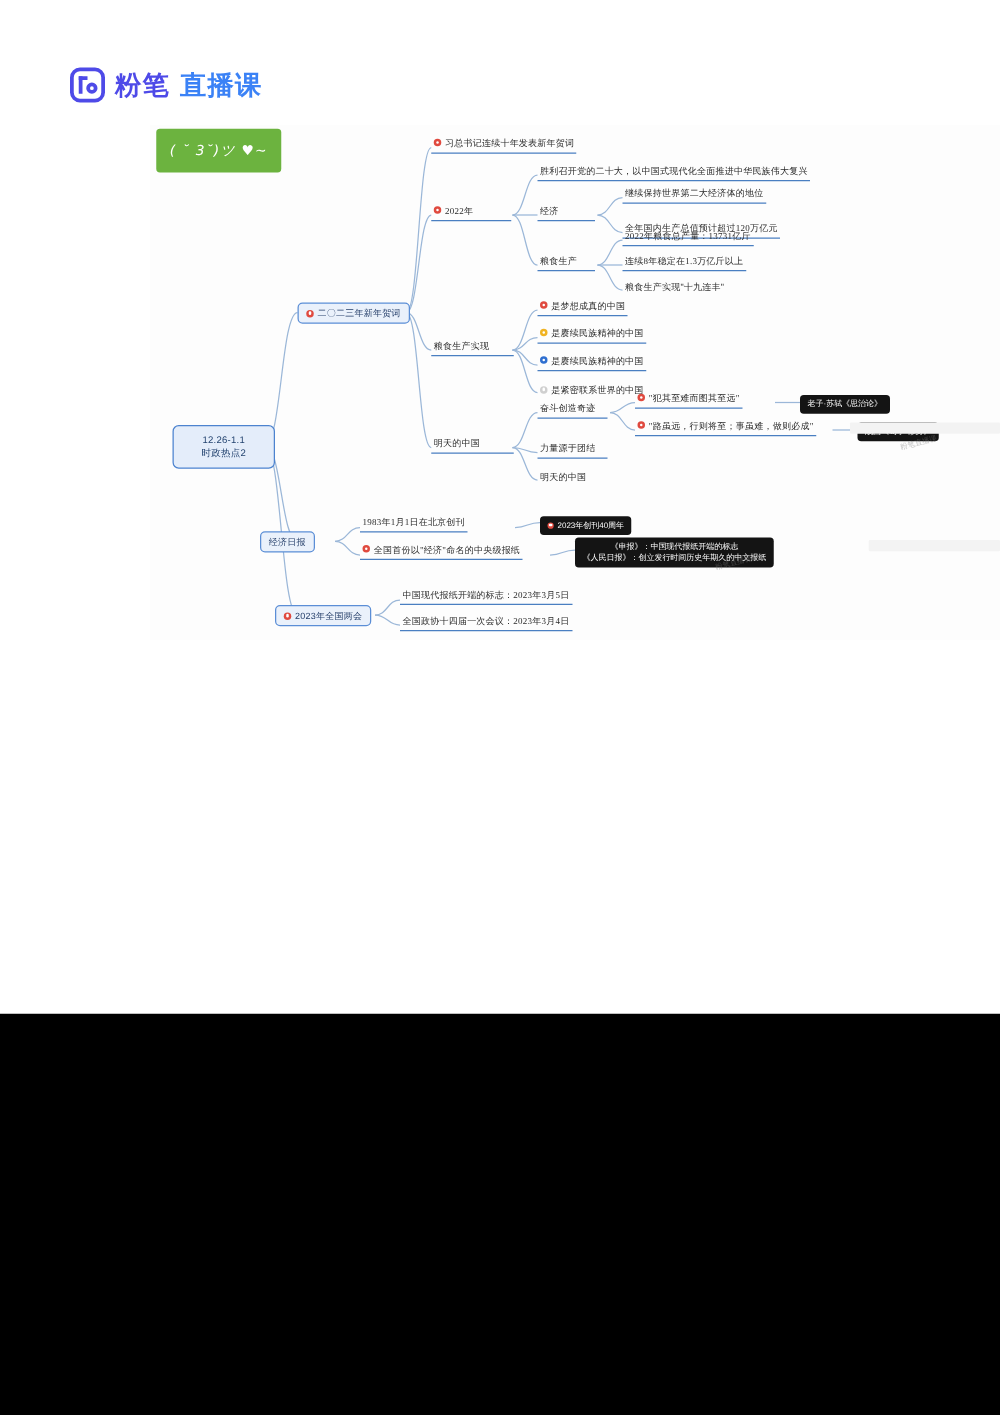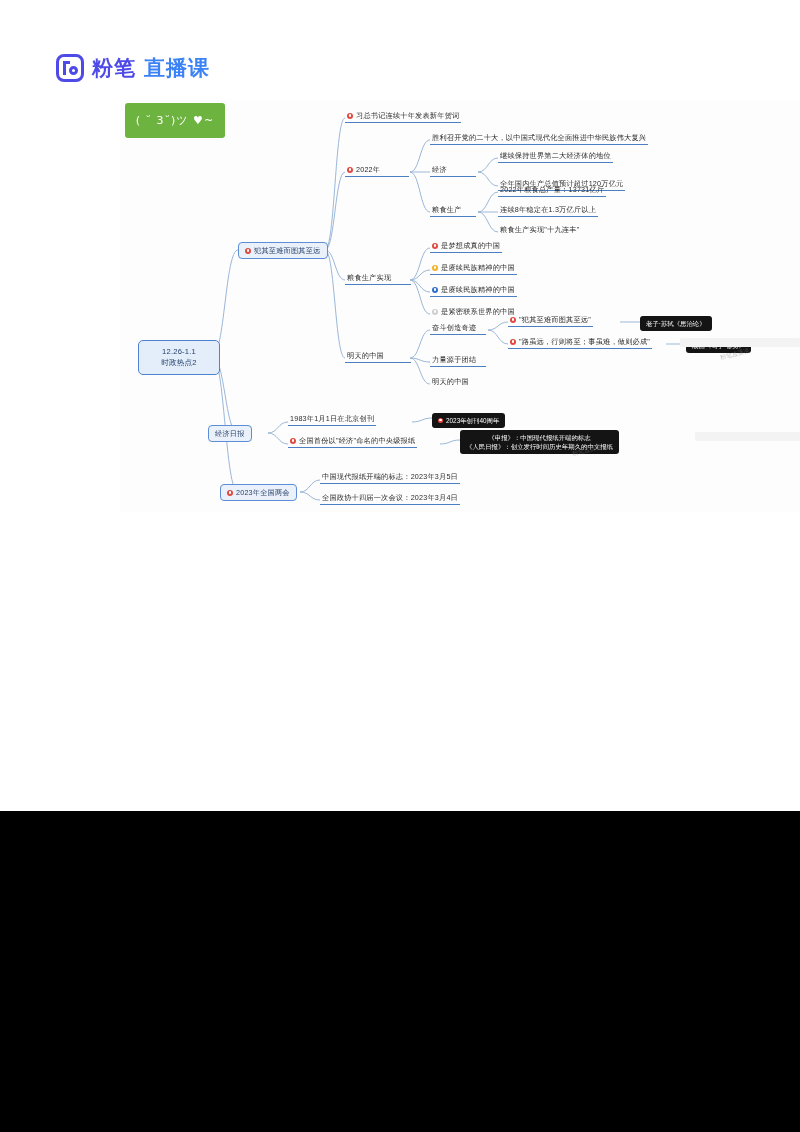--- a/index.html
+++ b/index.html
@@ -40,38 +40,38 @@
     background:#fdfdfd;overflow:hidden;
   }
   .map svg.lines{position:absolute;left:0;top:0;width:680px;height:412px;}
 
   .greenbox{
     position:absolute;left:5px;top:3px;width:100px;height:35px;
     background:#6cb33f;border-radius:3px;color:#ffffff;
     font-size:11px;display:flex;align-items:center;justify-content:center;
     letter-spacing:1px;font-family:"DejaVu Sans",sans-serif;
   }
-  .greenbox .emo{line-height:1.25;text-align:right;}
+  .greenbox .emo{line-height:1.25;text-align:right;font-style:italic;}
 
   
   .node{position:absolute;font-size:7.2px;color:#2b2b2b;white-space:nowrap;
         line-height:1.25;letter-spacing:.2px;}
 
   .pill{
     background:#eaf1fb;border:1px solid #5b8ed6;border-radius:4px;
     padding:3px 6px;color:#27406b;display:flex;align-items:center;gap:3px;
   }
   .pill.center{
     background:#e4edfa;border:1px solid #4c83cf;border-radius:5px;
     padding:5px 7px;text-align:center;display:block;color:#23436f;
     font-size:7.6px;line-height:1.5;
   }
   .underline{
     border-bottom:1.1px solid #4a7fc1;padding:0 2px 2px 2px;
-    display:flex;align-items:center;gap:3px;
+    display:flex;gap:3px;font-family:Liberation Serif, serif;
   }
   .plain{padding:0 2px 2px 2px;display:flex;align-items:center;gap:3px;}
 
   .dot{
     width:6px;height:6px;border-radius:50%;flex:0 0 auto;position:relative;
     background:#e04a3f;
   }
   .dot::after{
     content:"";position:absolute;left:1.6px;top:1.6px;width:2.8px;height:2.8px;
     border-radius:50%;background:#ffffff;
@@ -163,21 +163,21 @@
 ♥~</span>
     </div>
 
     <div class="node pill center" style="left:18px;top:240px;width:66px;">
       <div>12.26-1.1</div>
       <div>时政热点2</div>
     </div>
 
     <div class="node pill" style="left:118px;top:142px;">
       <span class="dot"></span>
-      <span>犯其至难而图其至远</span>
+      <span>二〇二三年新年贺词</span>
     </div>
 
     <div class="node underline" style="left:225px;top:11px;">
       <span class="dot"></span>
       <span>习总书记连续十年发表新年贺词</span>
     </div>
 
     <div class="node underline" style="left:225px;top:65px;width:60px;">
       <span class="dot"></span>
       <span>2022年</span>

